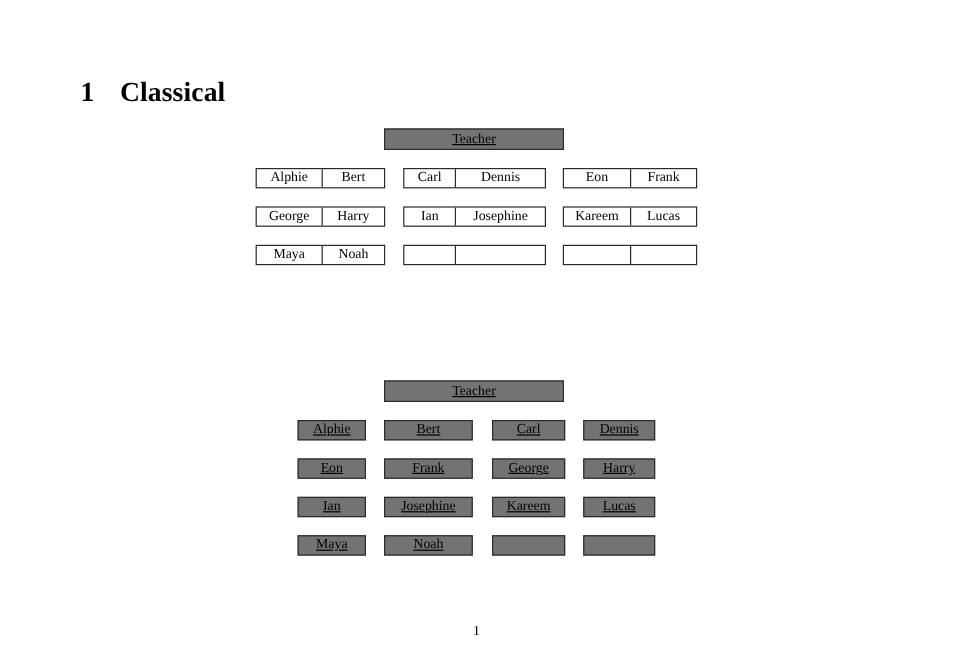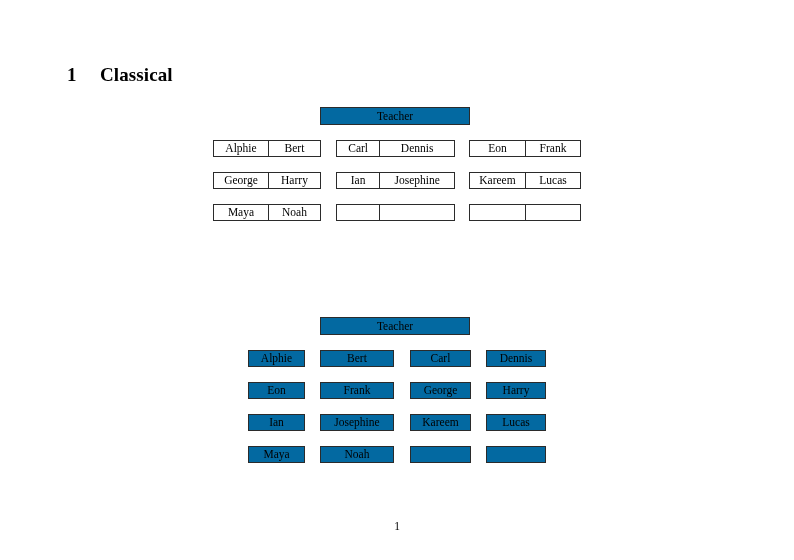--- a/index.html
+++ b/index.html
@@ -18,47 +18,48 @@
 
   .page {
     position: absolute;
     inset: 0;
   }
 
   
   .section-heading {
     position: absolute;
     font-weight: bold;
-    font-size: 19px;
+    font-size: 23px;
     letter-spacing: 0.1px;
     white-space: nowrap;
   }
   .section-heading .sec-num {
     display: inline-block;
     width: 33px;
   }
   .section-heading .sec-title {
     display: inline-block;
   }
 
   #heading-classical   { left: 67px; top: 64px; }
   #heading-distributed { left: 67px; top: 275px; }
 
   
   .box {
     position: absolute;
     height: 17px;
     border: 1px solid #2b2b2b;
     box-sizing: border-box;
-    background: #0369a1;
+    background: #737373;
     font-size: 11.5px;
     line-height: 15px;
     text-align: center;
     white-space: nowrap;
     overflow: hidden;
+    text-decoration: underline;
   }
 
   
   .teacher-box {
     left: 320px;
     width: 150px;
     height: 18px;
     line-height: 16px;
     font-size: 11.5px;
   }

